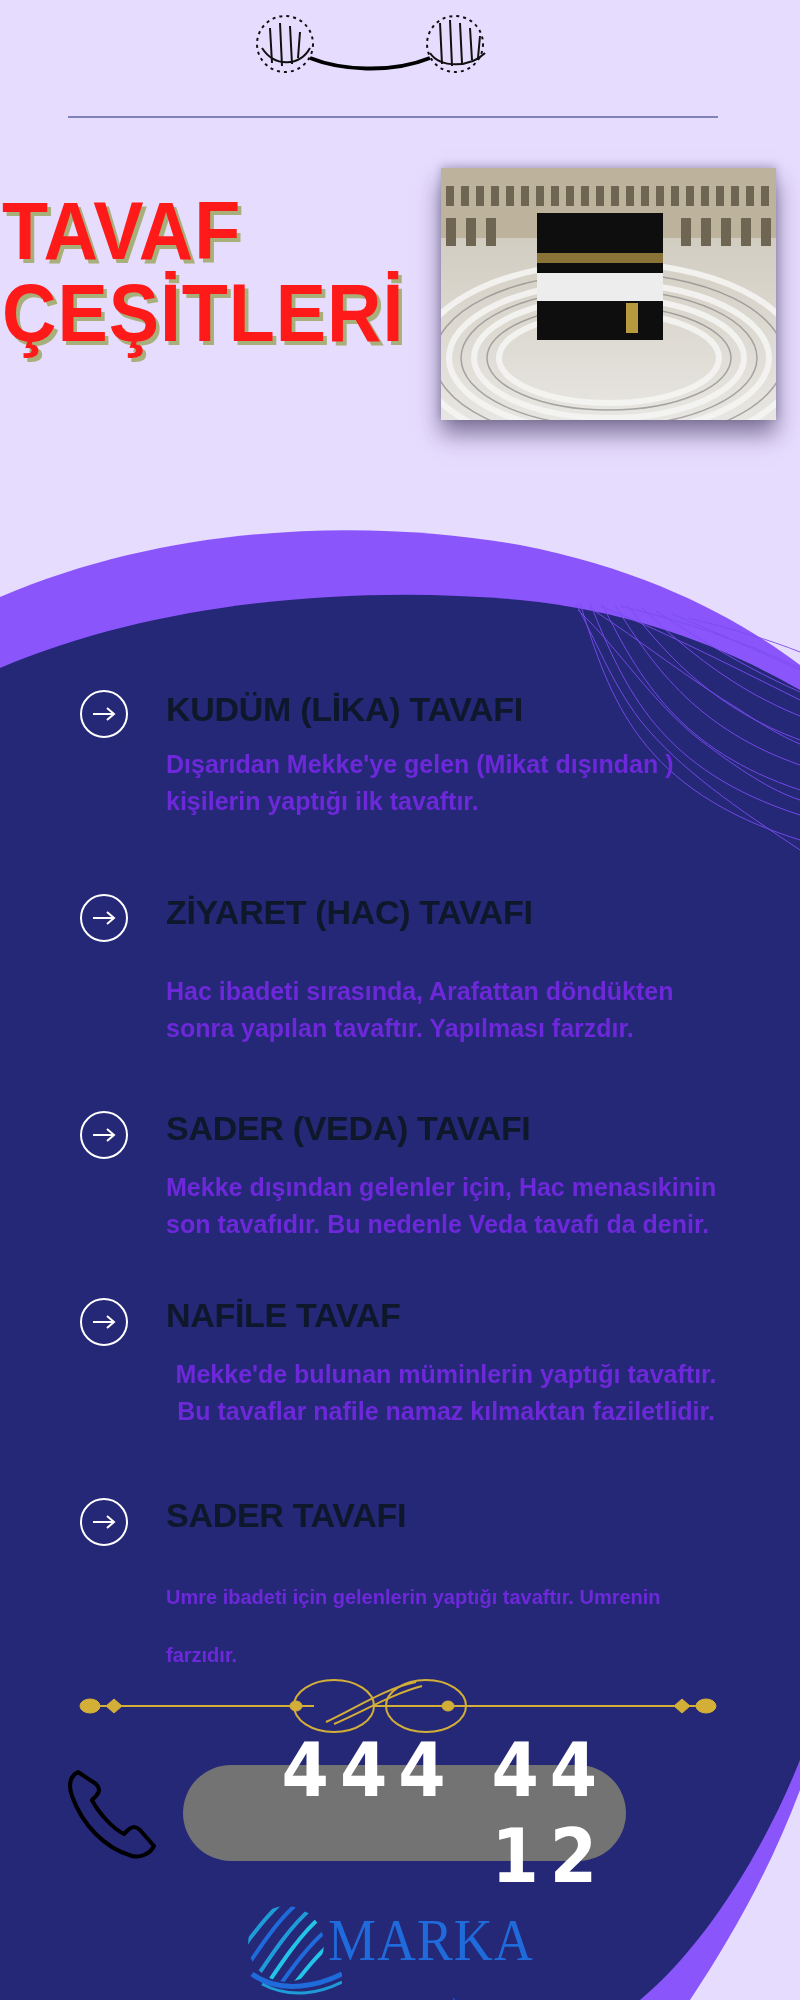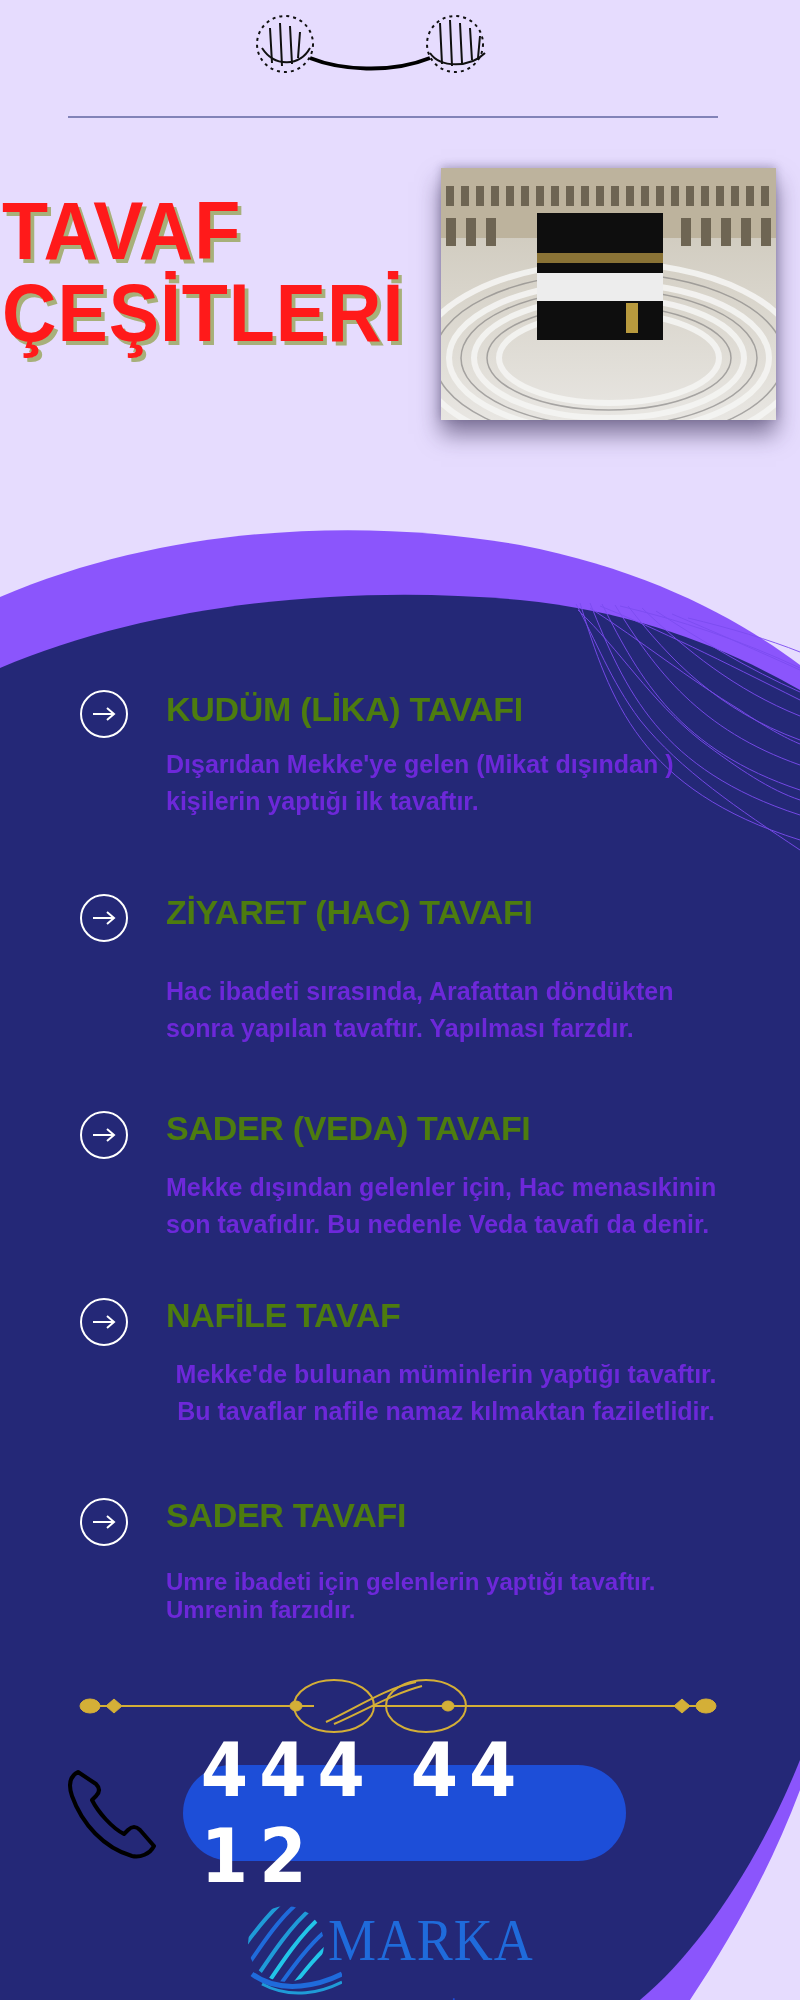--- a/index.html
+++ b/index.html
@@ -35,39 +35,39 @@
     .bg-svg { left: 0; top: 0; width: 800px; height: 2000px; }
 
     
     .item { left: 0; width: 800px; }
     .item-icon {
       position: absolute; left: 80px; width: 48px; height: 48px;
       border: 2px solid #FFFFFF; border-radius: 50%;
       display: flex; align-items: center; justify-content: center;
     }
     .item-title {
-      position: absolute; left: 166px; color: #4d7c0f;
+      position: absolute; left: 166px; color: #0f172a;
       font-weight: bold; font-size: 34px; letter-spacing: -0.3px;
       white-space: nowrap;
     }
     .item-desc {
       position: absolute; left: 166px; color: #6d28d9;
       font-weight: bold; font-size: 25px; line-height: 37px;
       width: 560px;
     }
 
     
     .ornament { left: 76px; top: 1678px; width: 644px; height: 56px; }
 
     
     .phone-icon { left: 66px; top: 1766px; width: 94px; height: 94px; }
     .phone-pill {
       left: 183px; top: 1765px; width: 443px; height: 96px;
-      background: #1d4ed8; border-radius: 48px;
-      display: flex; align-items: center; justify-content: center;
+      background: #737373; border-radius: 48px;
+      display: flex; align-items: center; justify-content: center; text-align: right;
     }
     .phone-number {
       color: #FFFFFF; font-weight: bold; font-size: 74px;
       letter-spacing: 12px; font-family: "DejaVu Sans", sans-serif;
       transform: scaleX(0.92);
     }
 
     
     .logo { left: 242px; top: 1904px; width: 290px; height: 96px; }
     .logo-text {
@@ -231,21 +231,21 @@
   <div class="item-desc" style="top:60px;text-align:center;">Mekke'de bulunan müminlerin yaptığı tavaftır. Bu tavaflar nafile namaz kılmaktan faziletlidir.</div>
 </div>
 
 <div class="abs item" style="top:1496px;">
   <div class="item-icon" style="top:2px;">
     <svg width="26" height="16" viewBox="0 0 26 16">
         <path d="M2,8 H23 M16,2 L23,8 L16,14" stroke="#fff" stroke-width="2" fill="none"></path>
       </svg>
   </div>
   <div class="item-title" style="top:0;">SADER TAVAFI</div>
-  <div class="item-desc" style="top:72px; font-size:24px; line-height:28px;">Umre ibadeti için gelenlerin yaptığı tavaftır. Umrenin farzıdır.</div>
+  <div class="item-desc" style="top:72px; font-size:20px; line-height:58px;">Umre ibadeti için gelenlerin yaptığı tavaftır. Umrenin farzıdır.</div>
 </div>
 
 <svg class="abs ornament" viewBox="0 0 644 56">
   <g fill="#D4AF37" stroke="#D4AF37">
     <line x1="20" y1="28" x2="238" y2="28" stroke-width="2"></line>
     <line x1="296" y1="28" x2="622" y2="28" stroke-width="2"></line>
     <ellipse cx="14" cy="28" rx="10" ry="7"></ellipse>
     <polygon points="30,28 38,21 46,28 38,35"></polygon>
     <ellipse cx="630" cy="28" rx="10" ry="7"></ellipse>
     <polygon points="598,28 606,21 614,28 606,35"></polygon>

